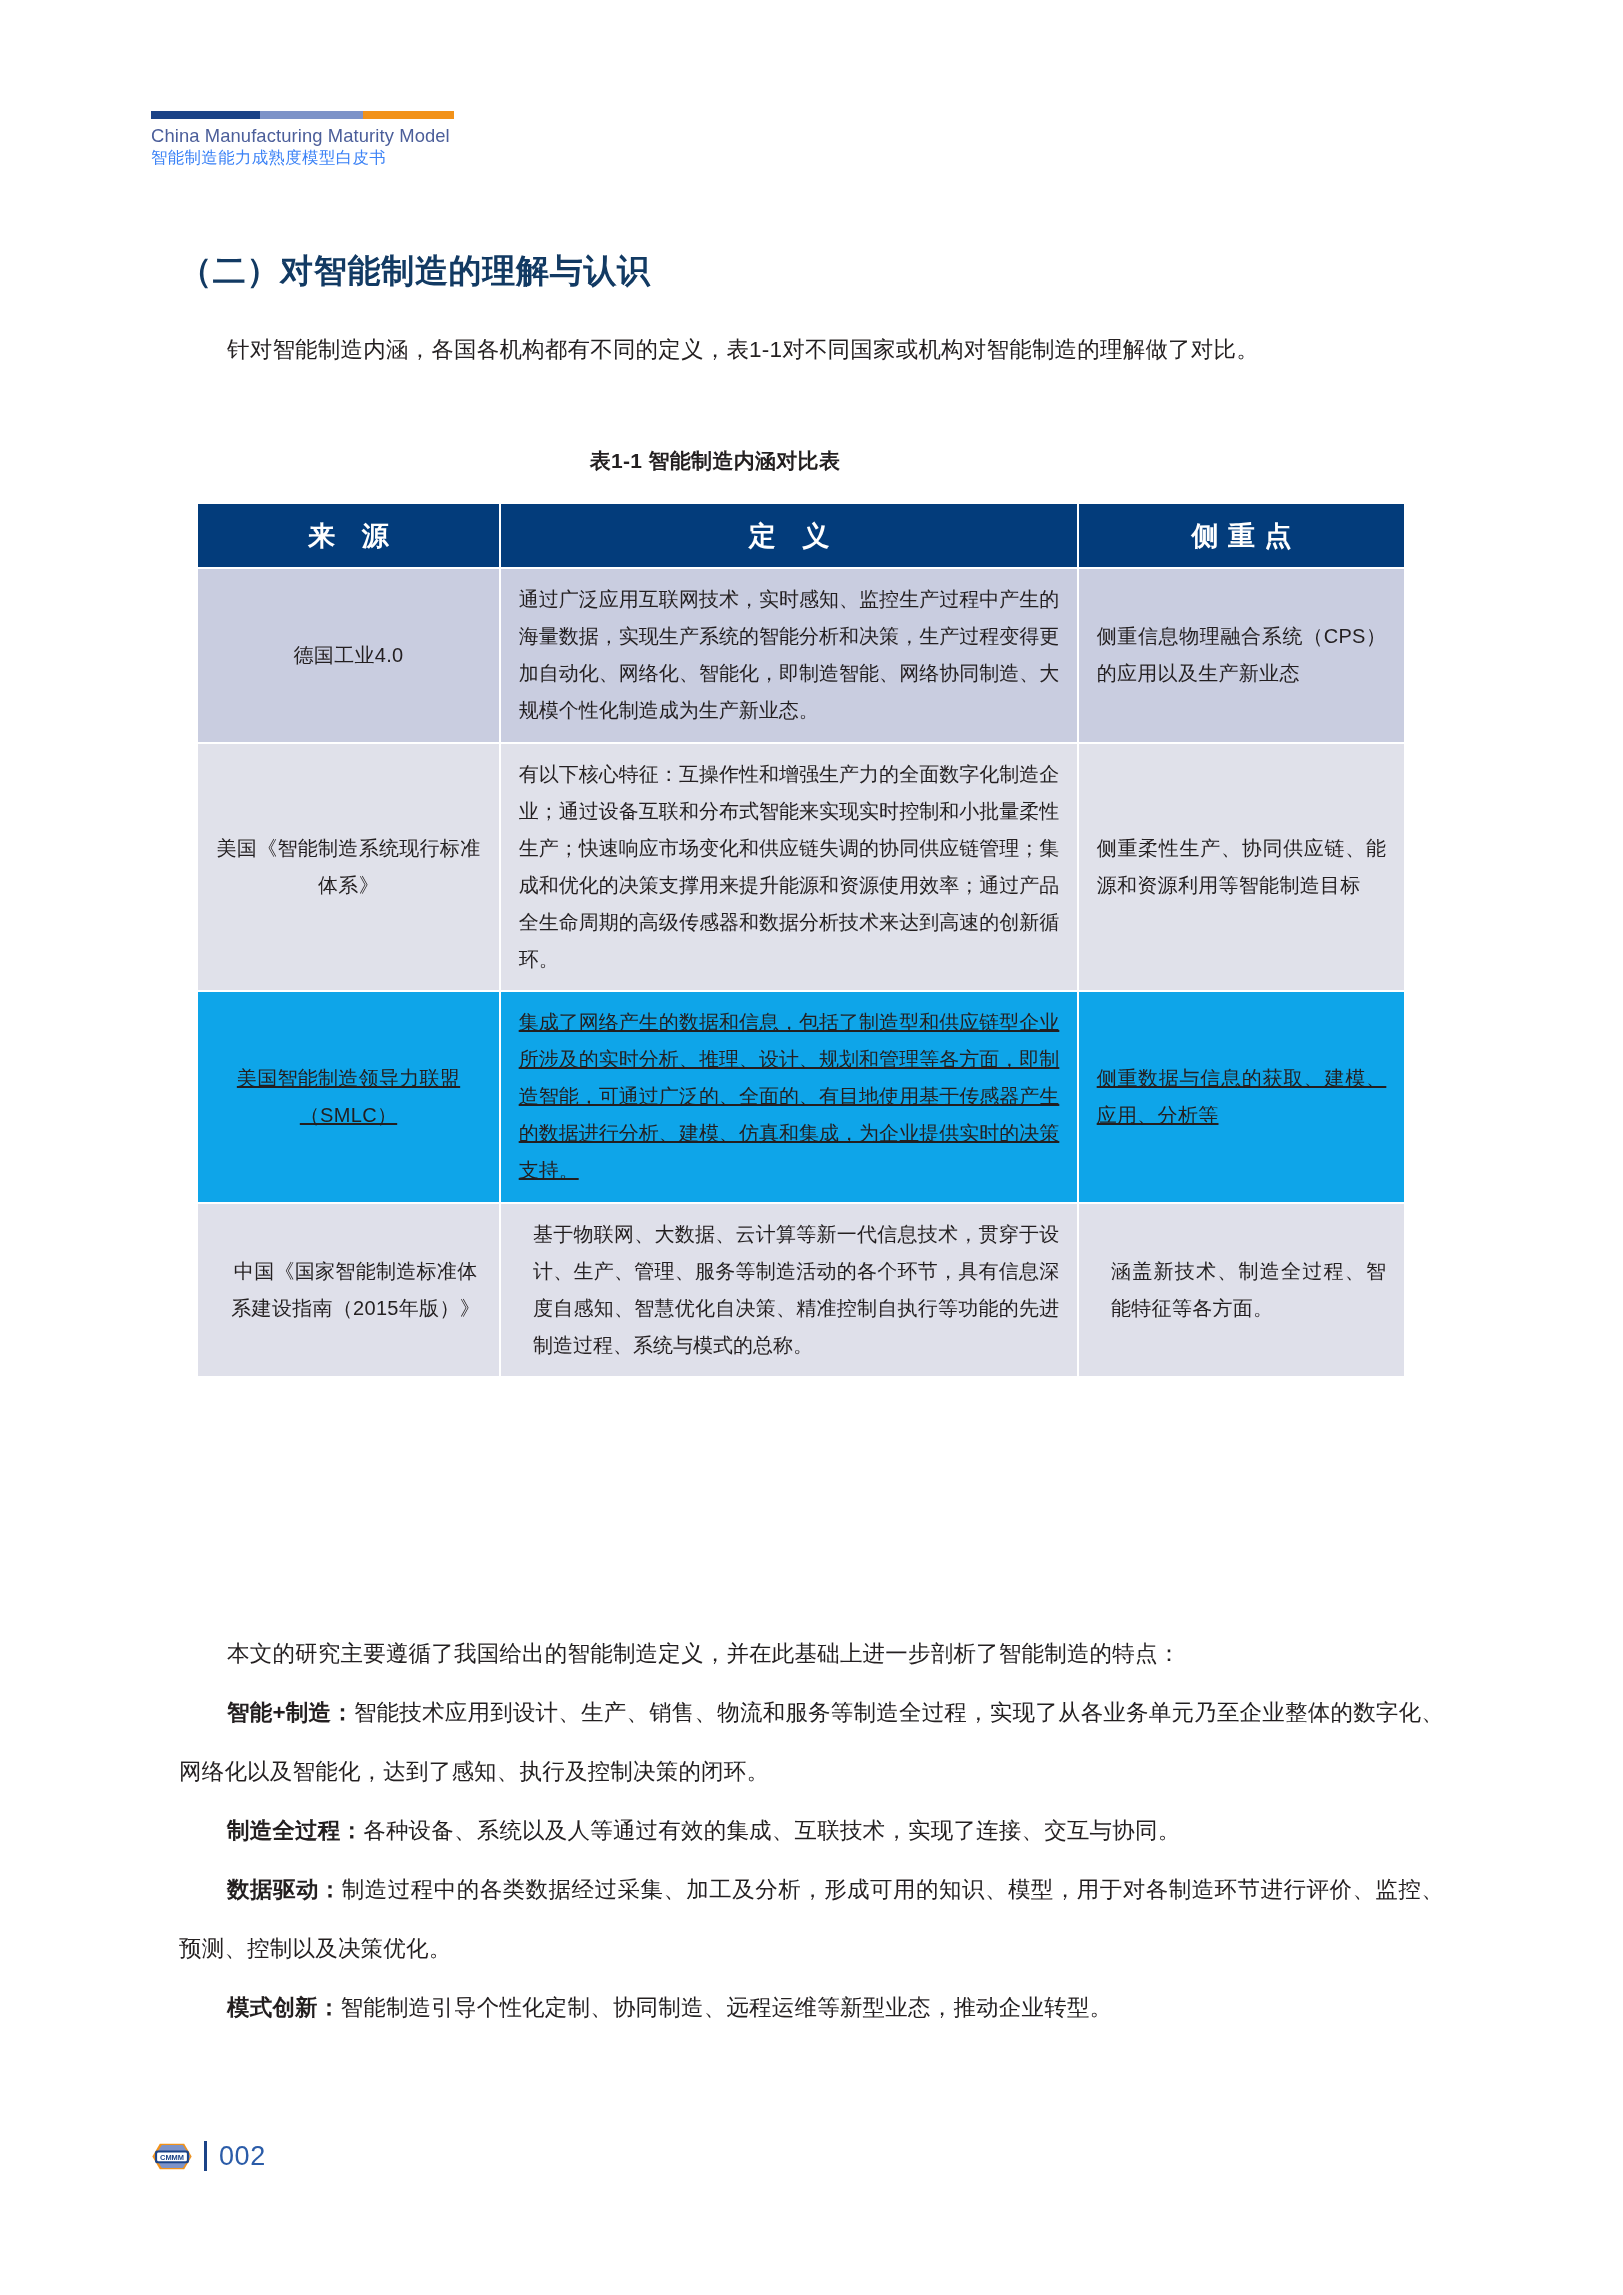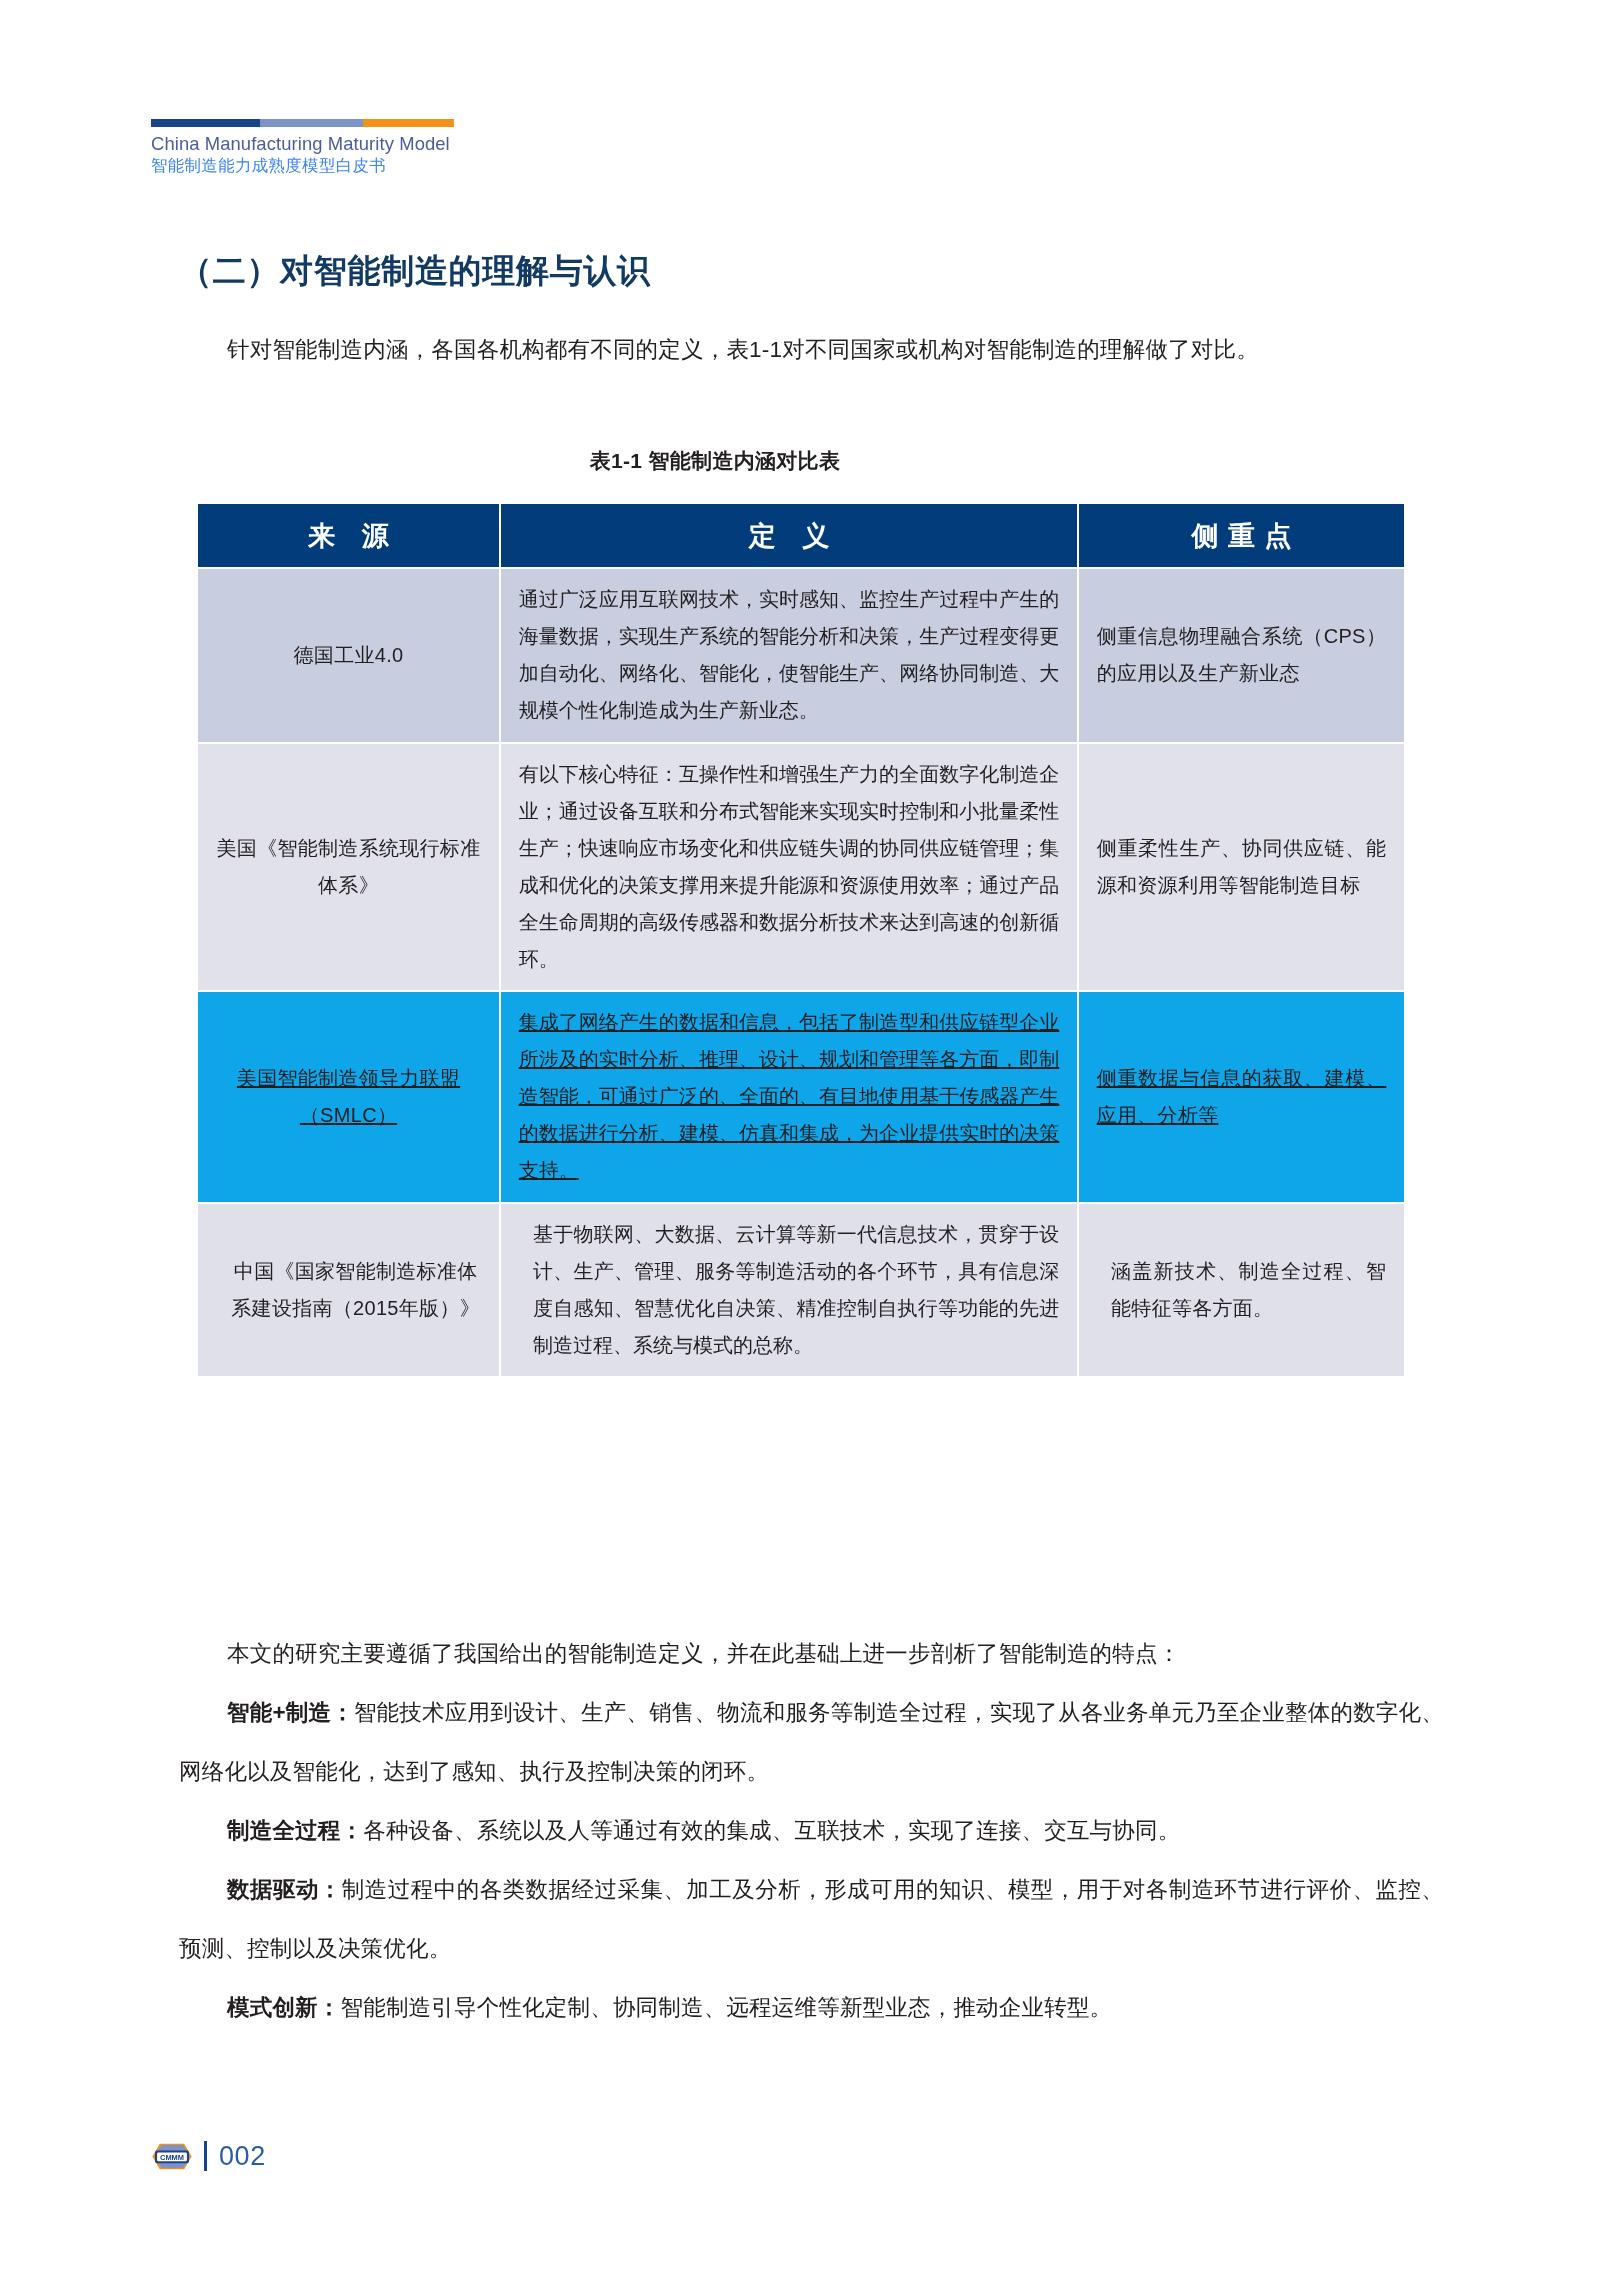--- a/index.html
+++ b/index.html
@@ -19,21 +19,21 @@
   .page {
     position: absolute;
     inset: 0;
     background: #ffffff;
   }
 
   
   .runhead {
     position: absolute;
     left: 151px;
-    top: 119px;
+    top: 111px;
     width: 477px;
   }
   .runhead-bar {
     display: flex;
     width: 303px;
     height: 7.5px;
     margin-bottom: 6.1px;
   }
   .runhead-bar i { display: block; height: 100%; }
   .rb1 { width: 36%; background: #1b4387; }
@@ -209,21 +209,21 @@
     <thead>
       <tr>
         <th>来 源</th>
         <th>定 义</th>
         <th>侧重点</th>
       </tr>
     </thead>
     <tbody>
       <tr class="shade-a">
         <td class="src">德国工业4.0</td>
-        <td class="def">通过广泛应用互联网技术，实时感知、监控生产过程中产生的海量数据，实现生产系统的智能分析和决策，生产过程变得更加自动化、网络化、智能化，使智能生产、网络协同制造、大规模个性化制造成为生产新业态。</td>
+        <td class="def">通过广泛应用互联网技术，实时感知、监控生产过程中产生的海量数据，实现生产系统的智能分析和决策，生产过程变得更加自动化、网络化、智能化，即制造智能、网络协同制造、大规模个性化制造成为生产新业态。</td>
         <td class="focus">侧重信息物理融合系统（CPS）的应用以及生产新业态</td>
       </tr>
       <tr class="shade-b">
         <td class="src">美国《智能制造系统现行标准体系》</td>
         <td class="def">有以下核心特征：互操作性和增强生产力的全面数字化制造企业；通过设备互联和分布式智能来实现实时控制和小批量柔性生产；快速响应市场变化和供应链失调的协同供应链管理；集成和优化的决策支撑用来提升能源和资源使用效率；通过产品全生命周期的高级传感器和数据分析技术来达到高速的创新循环。</td>
         <td class="focus">侧重柔性生产、协同供应链、能源和资源利用等智能制造目标</td>
       </tr>
       <tr class="shade-c">
         <td class="src">美国智能制造领导力联盟（SMLC）</td>
         <td class="def">集成了网络产生的数据和信息，包括了制造型和供应链型企业所涉及的实时分析、推理、设计、规划和管理等各方面，即制造智能，可通过广泛的、全面的、有目地使用基于传感器产生的数据进行分析、建模、仿真和集成，为企业提供实时的决策支持。</td>

